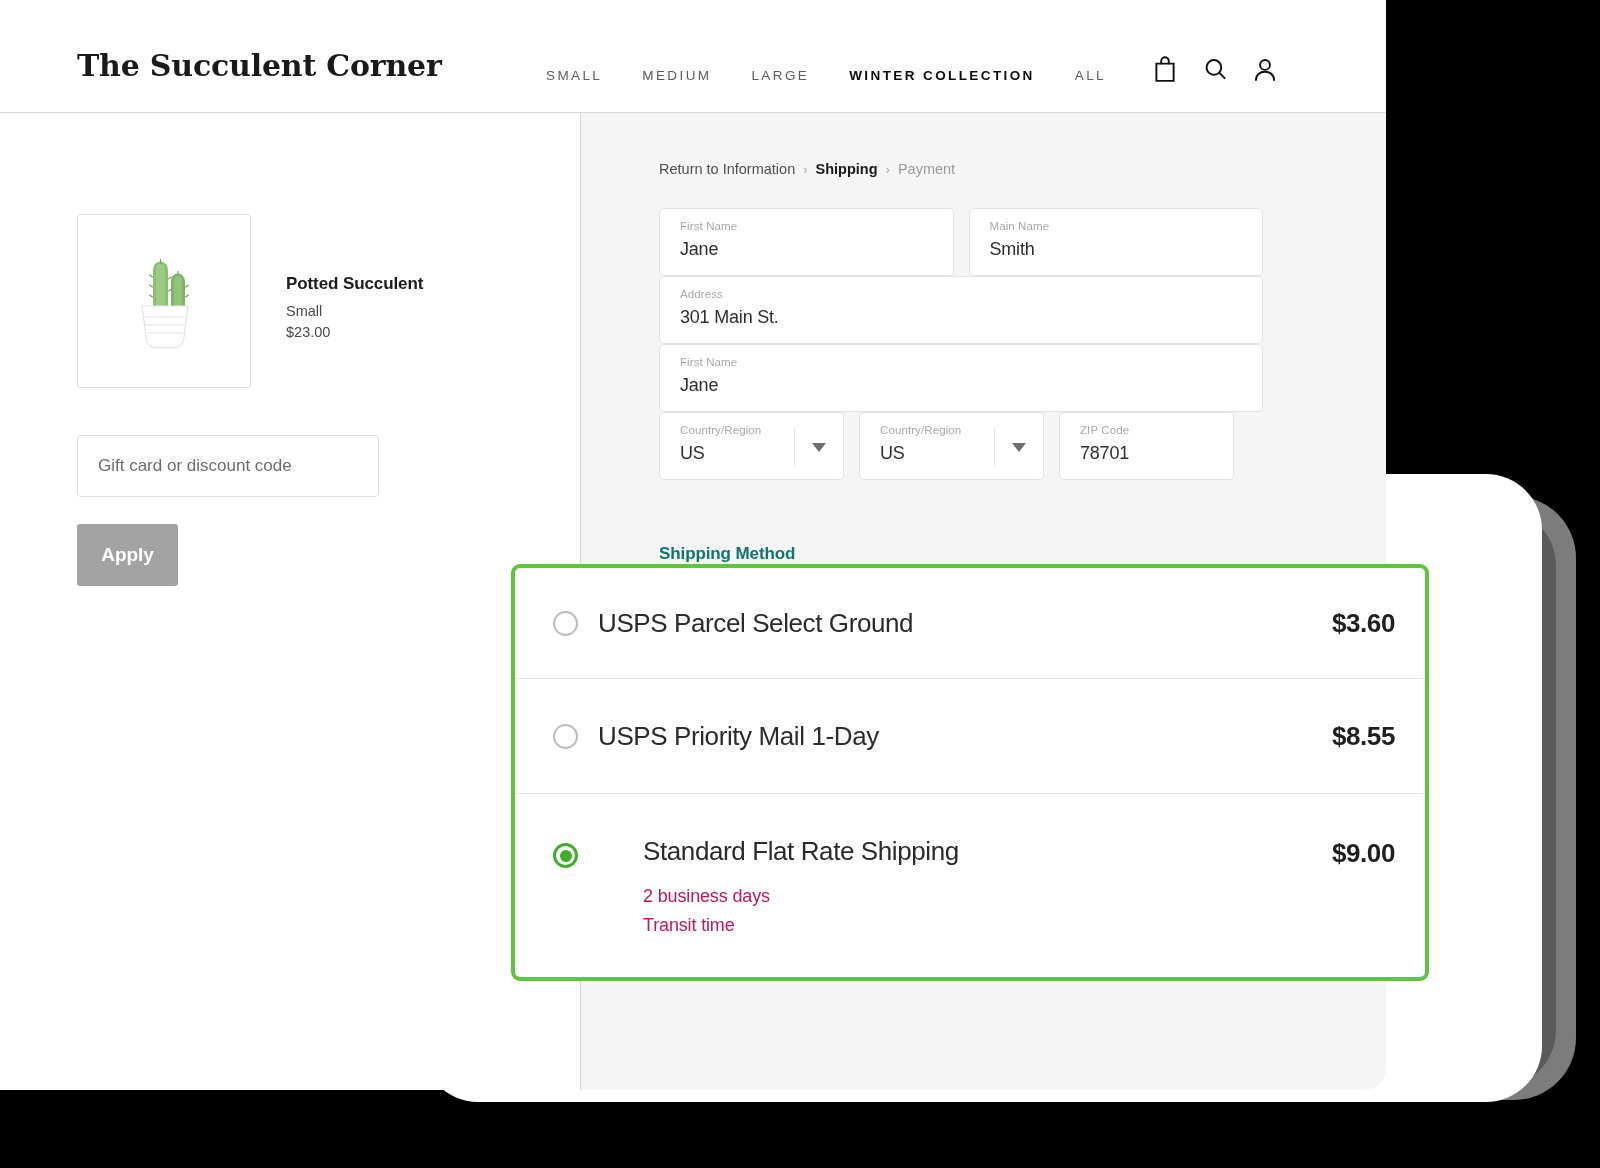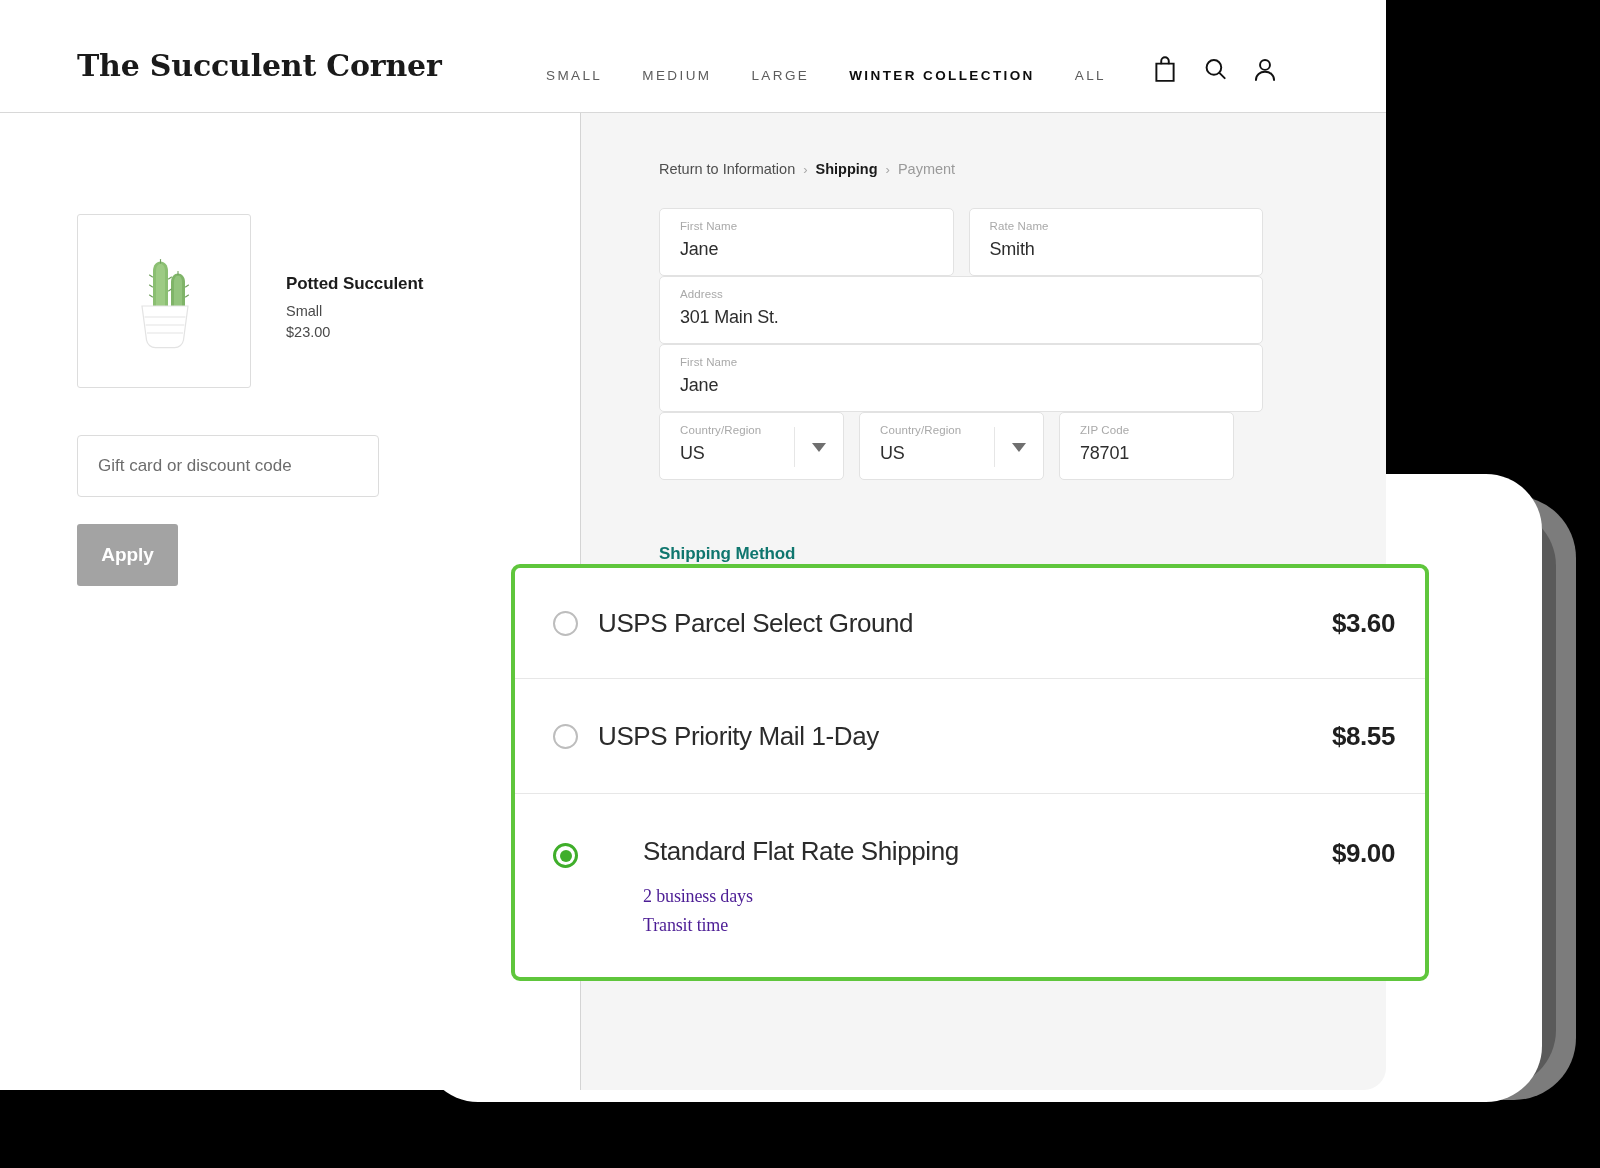--- a/index.html
+++ b/index.html
@@ -328,24 +328,23 @@
   .ship-body { flex: 1 1 auto; }
   .ship-label {
     font-size: 26px;
     color: #2b2b2b;
     letter-spacing: -0.4px;
     line-height: 1.1;
   }
   .ship-sub {
     margin-top: 16px;
     font-size: 18px;
-    color: #4c1d95;
+    color: #be185d;
     line-height: 1.62;
     letter-spacing: -0.15px;
-    font-family: Liberation Serif, serif;
   }
   .ship-price {
     font-size: 26px;
     font-weight: 700;
     color: #1f1f1f;
     letter-spacing: -0.4px;
     flex: 0 0 auto;
     white-space: nowrap;
   }
   .ship-row.r3 .ship-price { margin-top: 1px; }
@@ -447,21 +446,21 @@
     </div>
 
     <div class="form-area">
 
       <div class="form-row">
         <div class="field">
           <span class="field-label">First Name</span>
           <span class="field-value">Jane</span>
         </div>
         <div class="field">
-          <span class="field-label">Rate Name</span>
+          <span class="field-label">Main Name</span>
           <span class="field-value">Smith</span>
         </div>
       </div>
 
       <div class="form-row">
         <div class="field">
           <span class="field-label">Address</span>
           <span class="field-value">301 Main St.</span>
         </div>
       </div>

